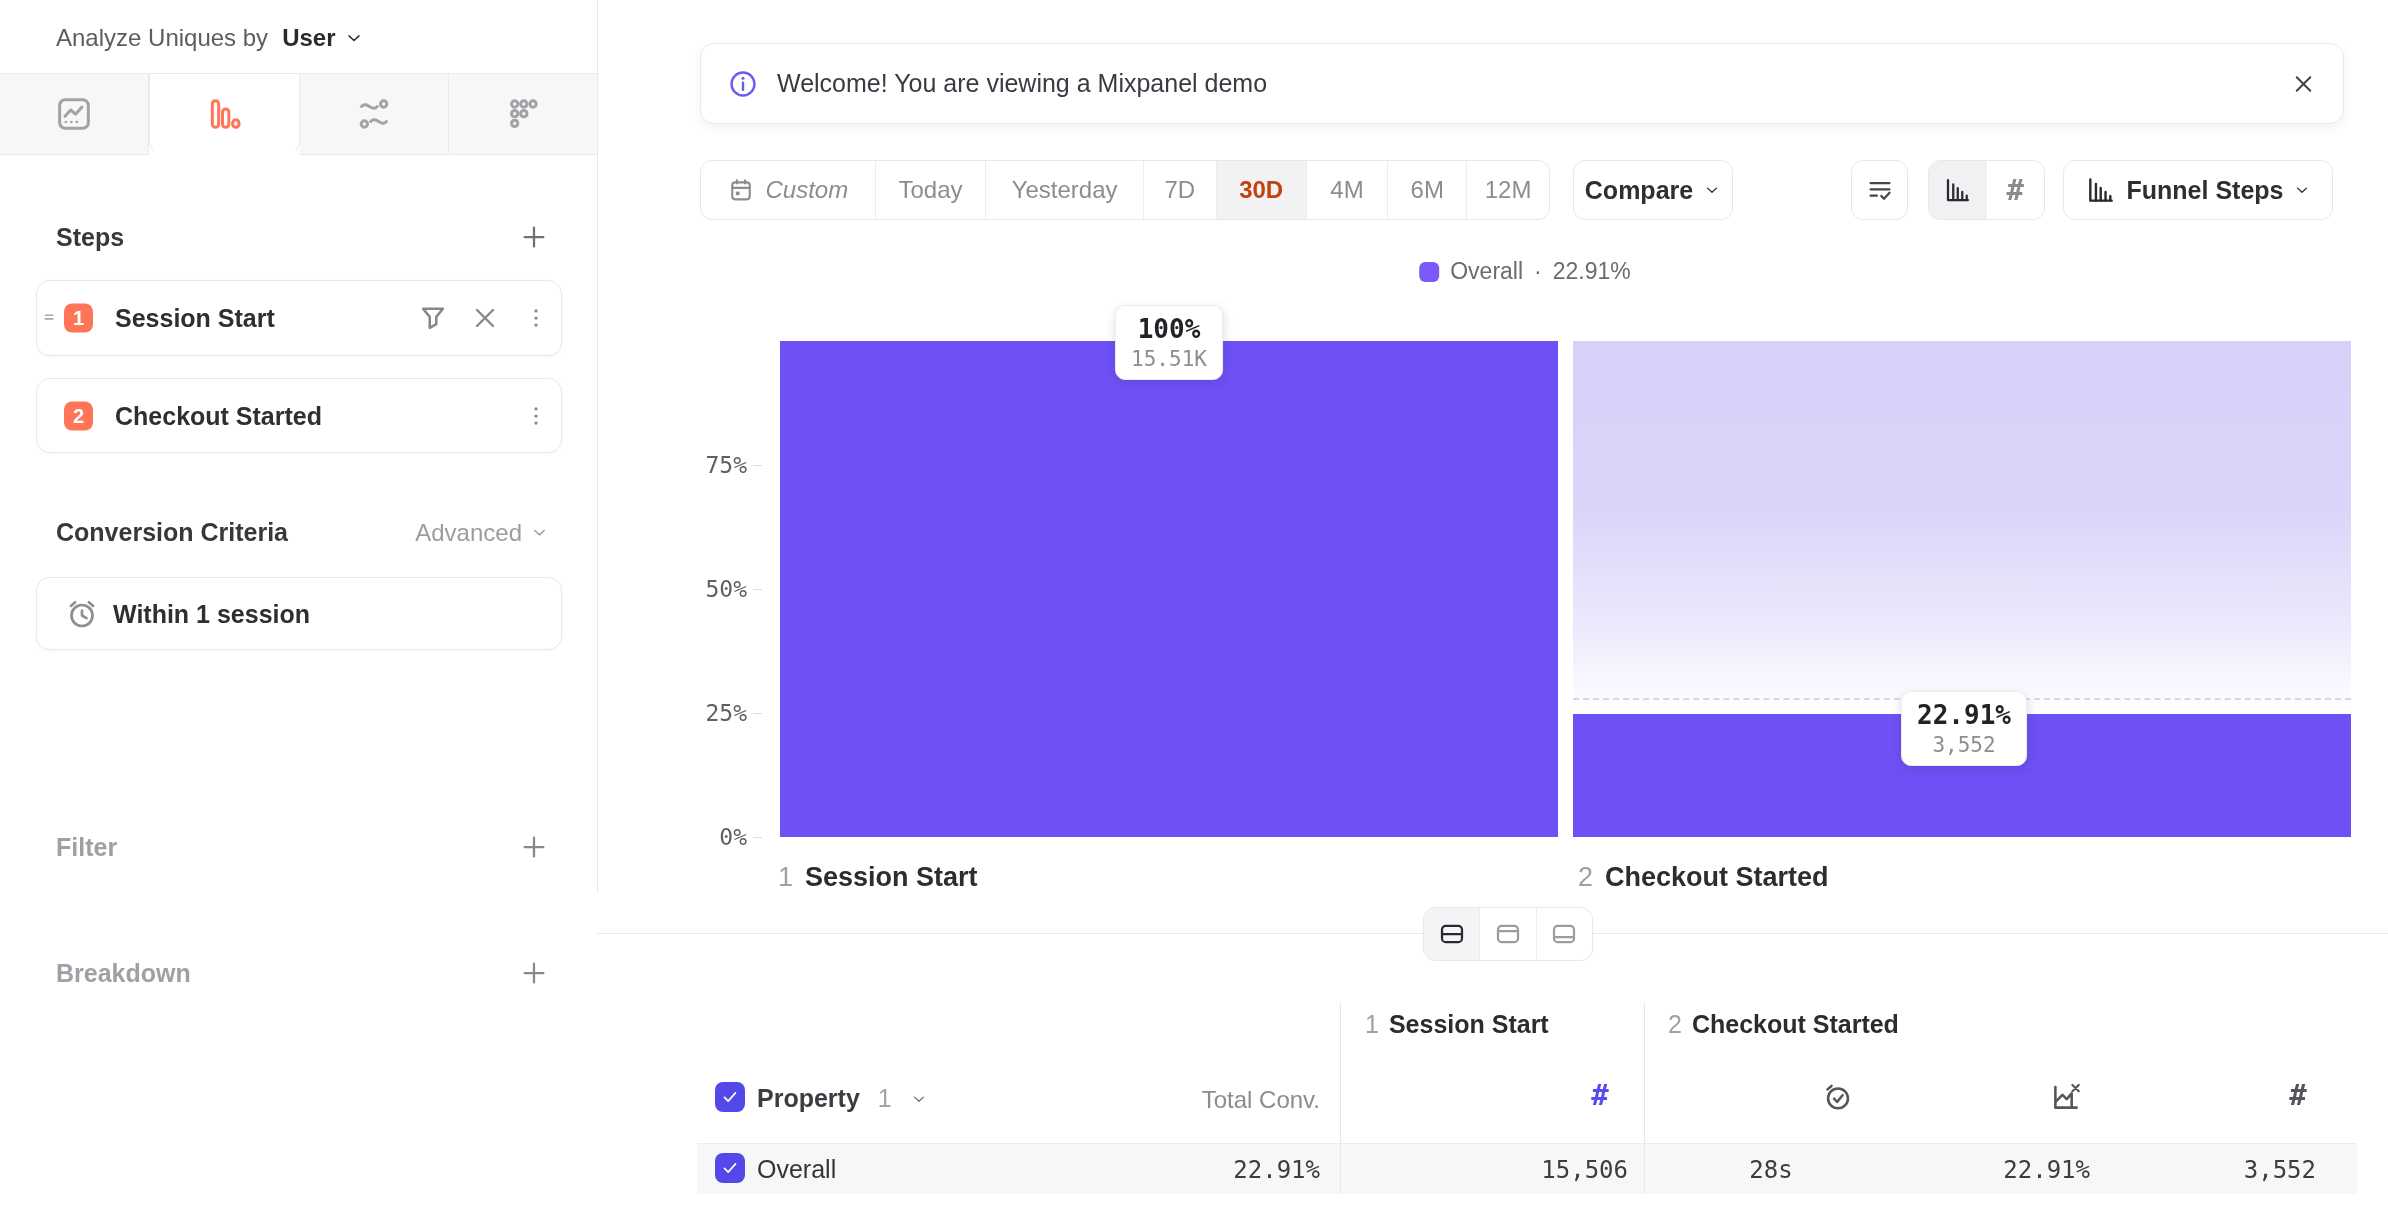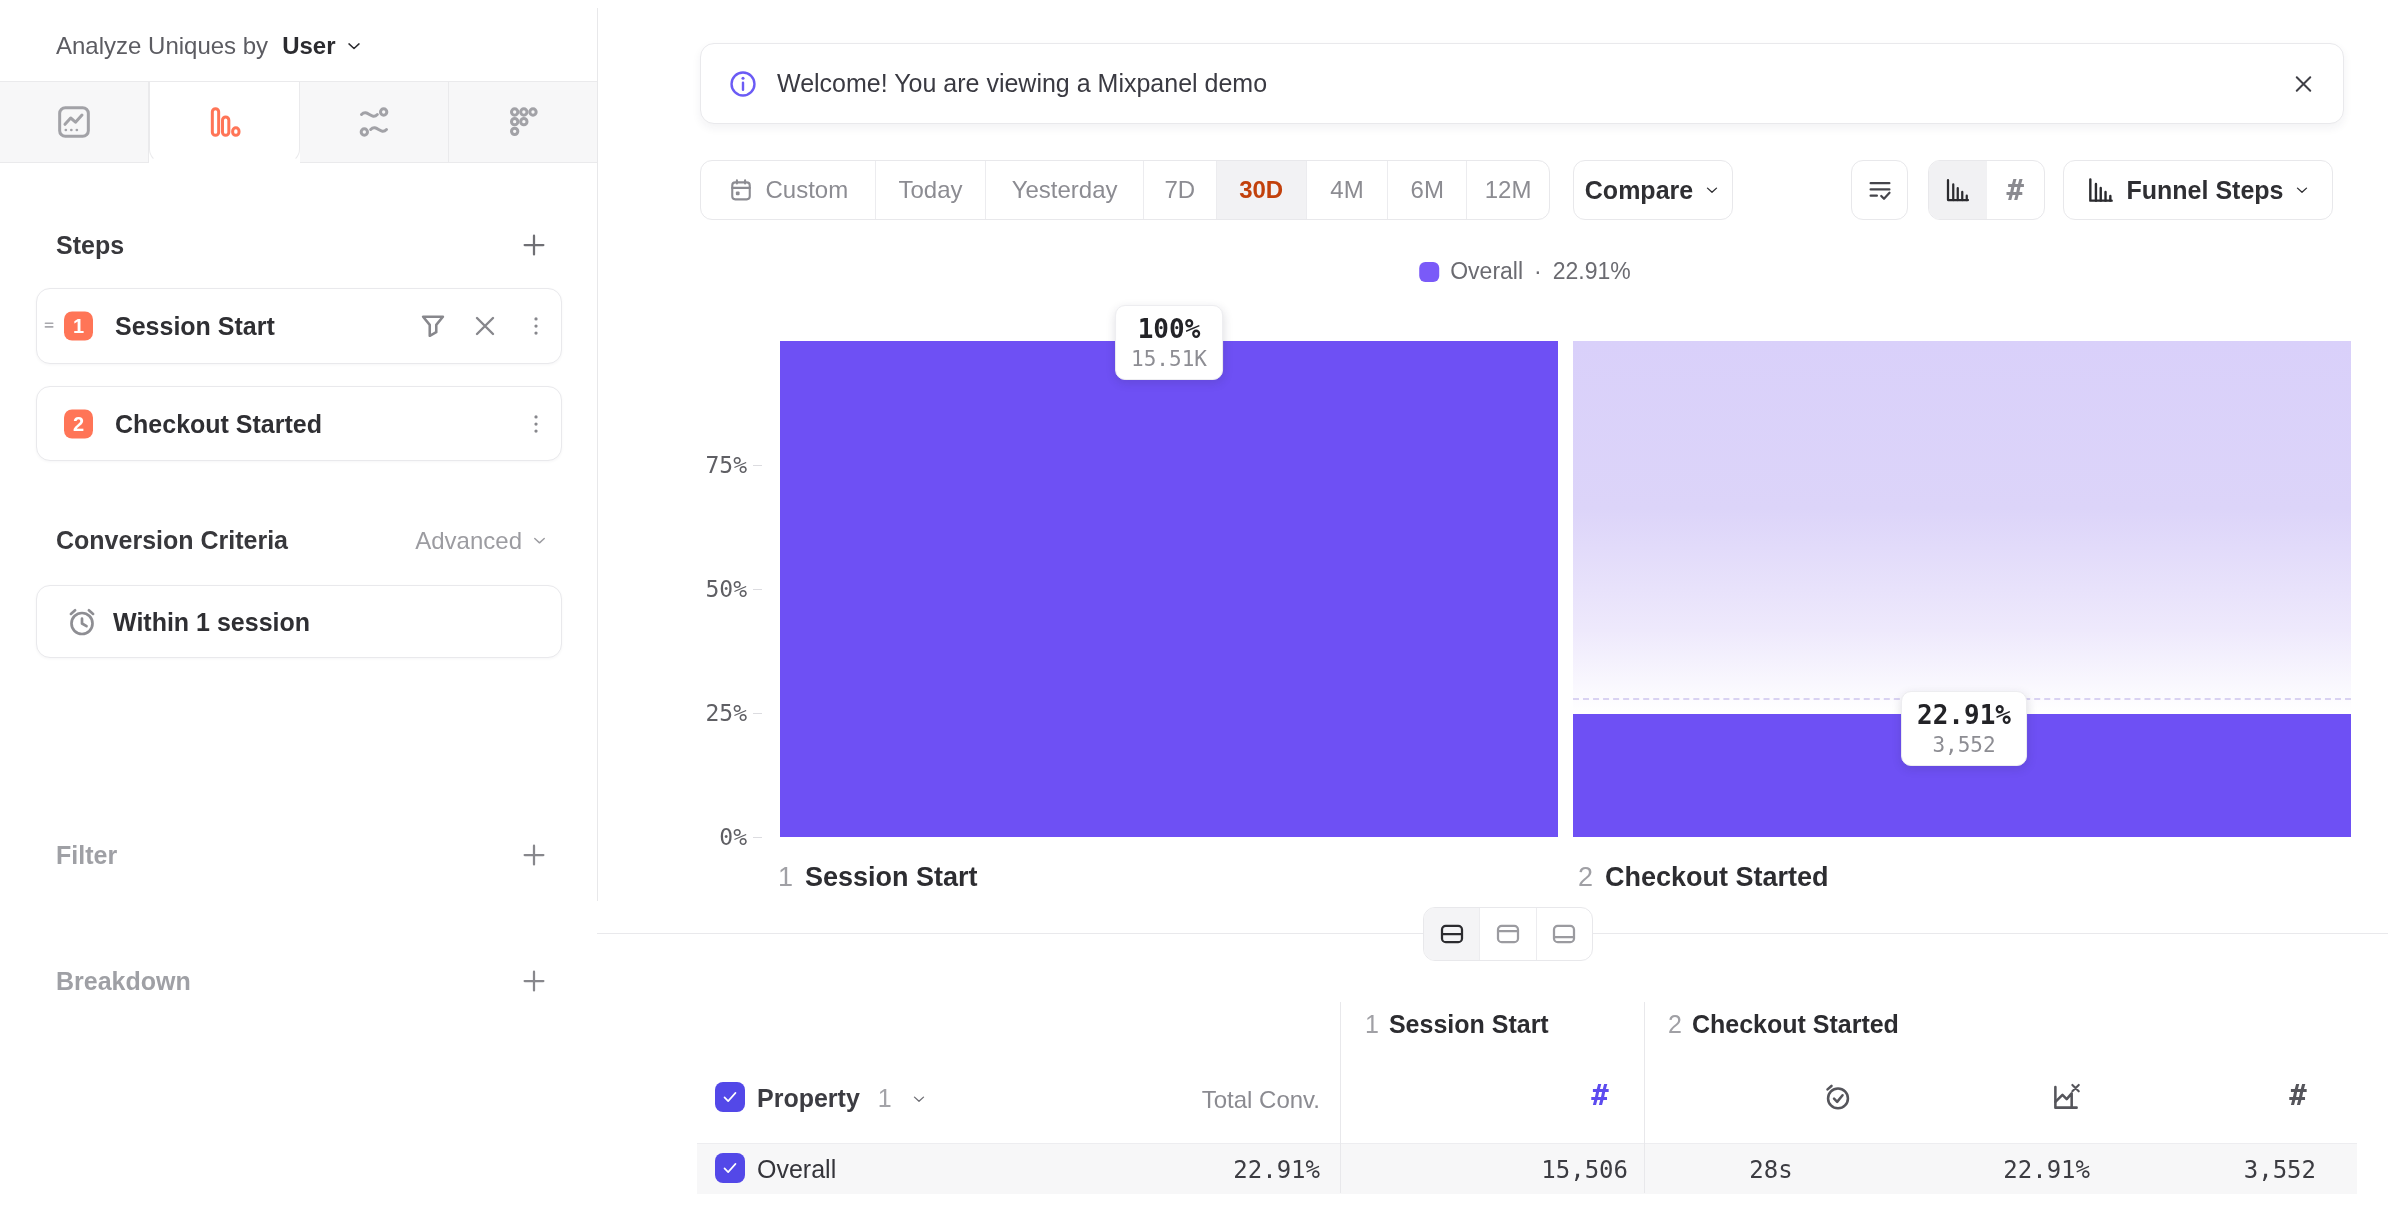--- a/index.html
+++ b/index.html
@@ -2,21 +2,21 @@
 <html><head>
 <meta charset="utf-8">
 <style>
   html,body{margin:0;padding:0;}
   body{width:2388px;height:1232px;position:relative;background:#fff;
        font-family:"Liberation Sans",sans-serif;color:#3a3a3e;overflow:hidden;
        -webkit-font-smoothing:antialiased;}
   .mono{font-family:"DejaVu Sans Mono",monospace;}
   svg.ic{fill:none;stroke:currentColor;stroke-width:1.8;stroke-linecap:round;stroke-linejoin:round;display:block;}
   
-  .sidebar{position:absolute;left:0;top:8px;width:597px;height:893px;border-right:1px solid #e8e8ea;background:#fff;}
+  .sidebar{position:absolute;left:0;top:0;width:597px;height:893px;border-right:1px solid #e8e8ea;background:#fff;}
   .analyze{position:absolute;left:56px;top:20px;height:36px;display:flex;align-items:center;gap:14px;}
   .analyze .lbl{font-size:24px;color:#5c5c62;}
   .analyze .val{font-size:24px;font-weight:700;color:#2b2b2f;display:flex;align-items:center;gap:8px;cursor:pointer;}
   .tabs{position:absolute;left:0;top:73px;width:597px;height:81px;display:flex;border-top:1px solid #eaeaec;}
   .tab{flex:1;background:#f7f7f8;border-bottom:1px solid #eaeaec;border-right:1px solid #eaeaec;
        display:flex;align-items:center;justify-content:center;color:#a2a2a7;cursor:pointer;}
   .tab:last-child{border-right:none;}
   .tab.active{background:#fff;border-bottom:1px solid transparent;border-left:1px solid #eaeaec;
        border-radius:0 0 14px 14px;color:#ff7557;}
   .sec-row{position:absolute;left:56px;right:48px;display:flex;align-items:center;justify-content:space-between;}
@@ -220,21 +220,21 @@
         <path d="M12 11 V16.4"></path>
         <circle cx="12" cy="7.7" r="1.15" fill="currentColor" stroke="none"></circle>
     </svg>
     <span class="txt">Welcome! You are viewing a Mixpanel demo</span>
     <svg class="ic bclose" width="27" height="27" viewBox="0 0 24 24" stroke-width="2.1">
         <path d="M6 6 L18 18 M18 6 L6 18"></path>
       </svg>
   </div>
 
   <div class="dgroup">
-    <div class="dcell" style="width:175px;">
+    <div class="dcell" style="width:175px;font-style:italic;">
       <svg class="ic" width="28" height="28" viewBox="0 0 24 24" stroke-width="1.7">
         <rect x="4.5" y="5.5" width="15" height="14.5" rx="2.6"></rect>
           <path d="M4.5 10.2 H19.5"></path>
           <path d="M8.5 3.6 V6.4 M15.5 3.6 V6.4"></path>
         <rect x="7.6" y="13.2" width="3.2" height="3.4" rx="0.9" fill="currentColor" stroke="none"></rect>
       </svg>
       <span>Custom</span>
     </div>
     <div class="dcell" style="width:111px;">
         <span>Today</span>

